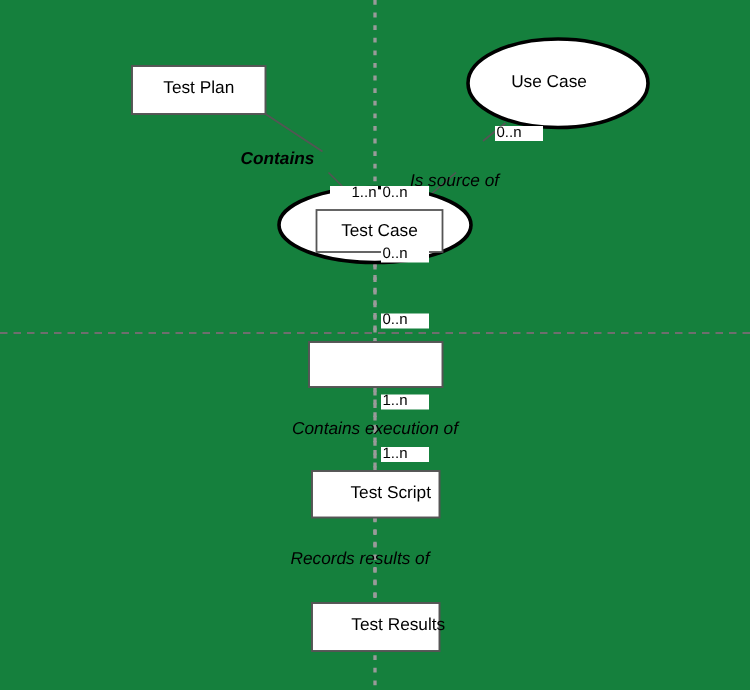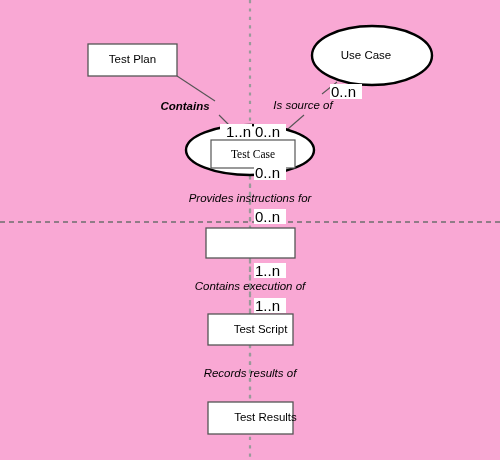--- a/index.html
+++ b/index.html
@@ -8,21 +8,21 @@
     padding: 0;
     background: #ffffff;
   }
   body {
     font-family: "Liberation Sans", sans-serif;
   }
   #diagram-canvas {
     position: relative;
     width: 500px;
     height: 460px;
-    background: #f9a8d4;
+    background: #15803d;
     overflow: hidden;
   }
   #diagram-svg {
     position: absolute;
     left: 0;
     top: 0;
     width: 500px;
     height: 460px;
   }
   
@@ -43,21 +43,21 @@
     font-size: 11.5px;
     color: #000000;
     white-space: nowrap;
     text-align: center;
     line-height: 1;
   }
   
   .card-label {
     position: absolute;
     font-family: "Liberation Sans", sans-serif;
-    font-size: 15px;
+    font-size: 10px;
     color: #000000;
     white-space: nowrap;
     text-align: center;
     line-height: 1;
     background: #ffffff;
     padding: 0 1px;
   }
 </style>
 </head>
 <body>
@@ -92,36 +92,35 @@
 
     <rect x="208" y="314" width="85" height="31" fill="#ffffff" stroke="#555555" stroke-width="1.3"></rect>
 
     <rect x="208" y="402" width="85" height="32" fill="#ffffff" stroke="#555555" stroke-width="1.3"></rect>
   </svg>
 
   <div class="node-label" style="left:88px; top:54px; width:89px;">Test Plan</div>
 
   <div class="node-label" style="left:312px; top:50px; width:108px;">Use Case</div>
 
-  <div class="node-label" style="left:211px; top:149px; width:84px;font-family:Liberation Serif, serif;">Test Case</div>
+  <div class="node-label" style="left:211px; top:149px; width:84px;">Test Case</div>
 
 
   <div class="node-label" style="left:208px; top:324px; width:105px;">Test Script</div>
 
   <div class="node-label" style="left:208px; top:412px; width:85px;margin-left:15px;">Test Results</div>
 
   <div class="rel-label" style="left:140px; top:101px; width:90px;font-weight:bold;">Contains</div>
 
-  <div class="rel-label" style="left:253px; top:100px; width:100px;">Is source of</div>
+  <div class="rel-label" style="left:253px; top:116px; width:100px;">Is source of</div>
 
-  <div class="rel-label" style="left:175px; top:193px; width:150px;">Provides instructions for</div>
 
   <div class="rel-label" style="left:180px; top:281px; width:140px;">Contains execution of</div>
 
-  <div class="rel-label" style="left:185px; top:368px; width:130px;">Records results of</div>
+  <div class="rel-label" style="left:175px; top:368px; width:130px;">Records results of</div>
 
   <div class="card-label" style="left:220px; top:124px; width:30px; text-align:right;">1..n</div>
 
   <div class="card-label" style="left:254px; top:124px; width:30px; text-align:left;">0..n</div>
 
   <div class="card-label" style="left:330px; top:84px; width:30px; text-align:left;">0..n</div>
 
   <div class="card-label" style="left:254px; top:165px; width:30px; text-align:left;">0..n</div>
 
   <div class="card-label" style="left:254px; top:209px; width:30px; text-align:left;">0..n</div>

